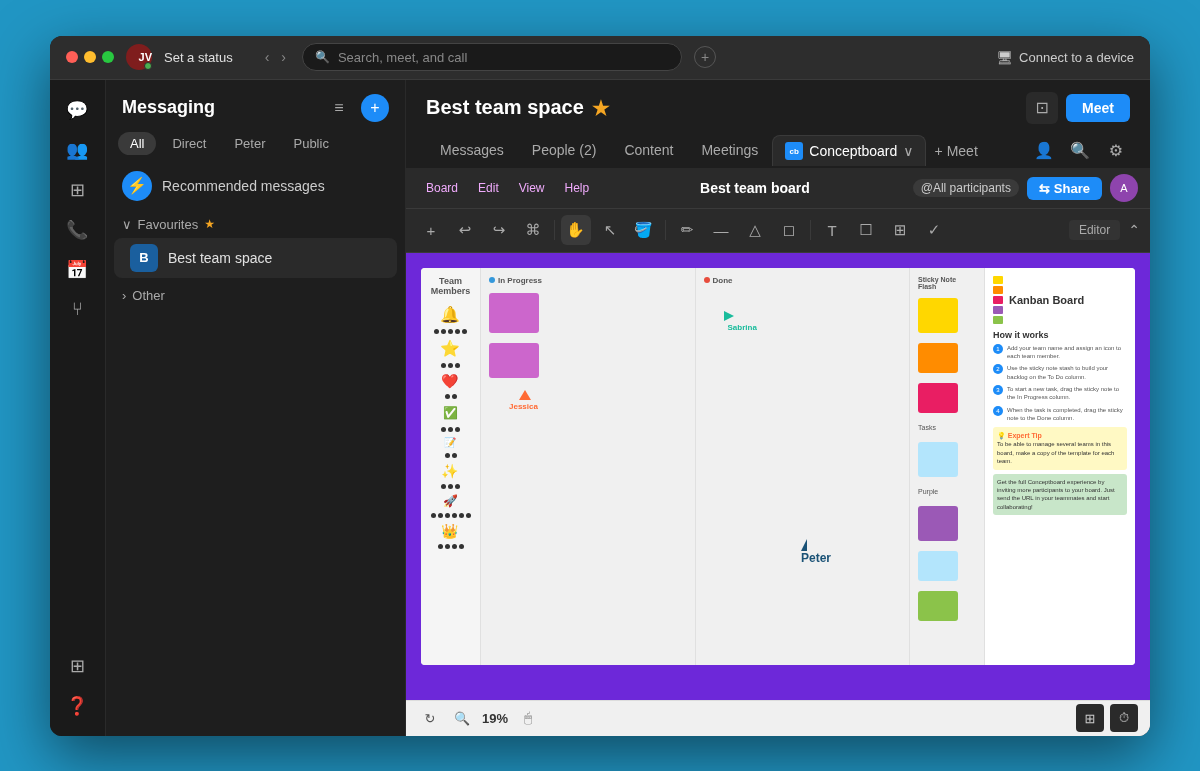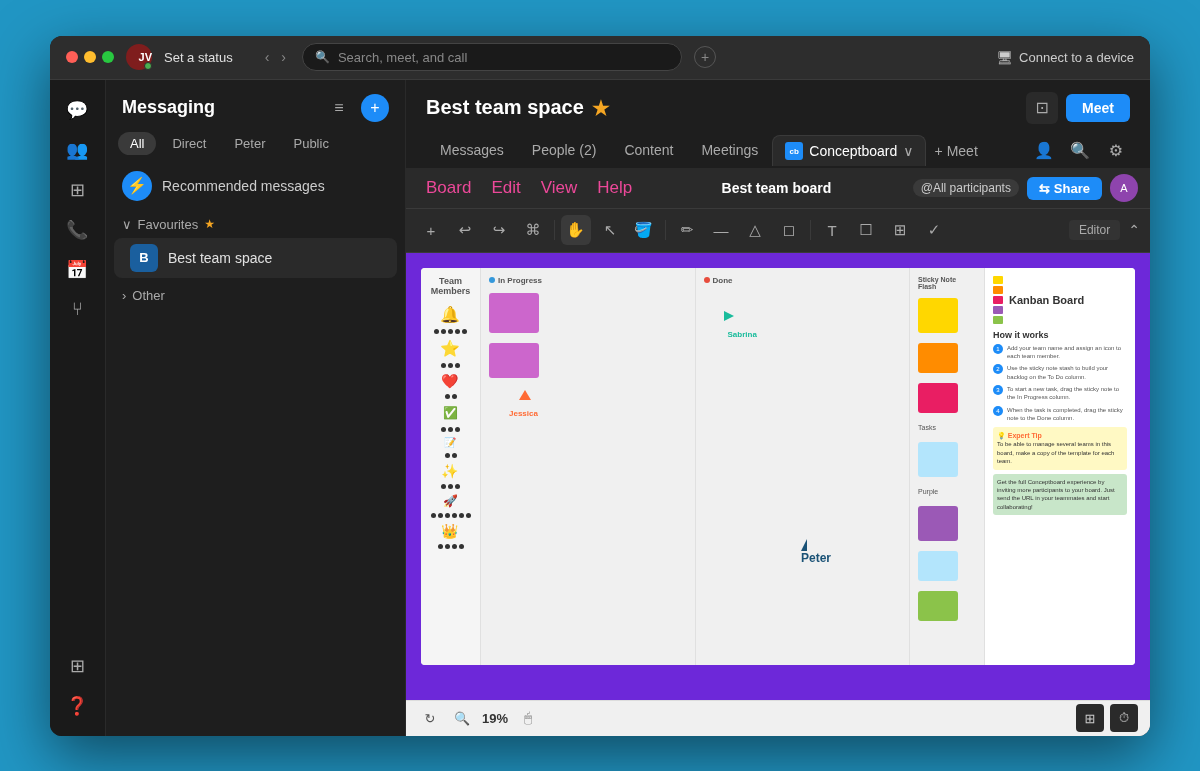--- a/index.html
+++ b/index.html
@@ -323,21 +323,21 @@
       display: flex;
       align-items: center;
       padding: 0 12px;
       gap: 8px;
       border-bottom: 1px solid #3a3a3a;
     }
     .cb-menu-items {
       display: flex; gap: 4px;
     }
     .cb-menu-item {
-      color: #ec4899; font-size: 17px; padding: 2px 8px; cursor: pointer;
+      color: #f0abfc; font-size: 12px; padding: 2px 8px; cursor: pointer;
     }
     .cb-board-title {
       color: #fff; font-size: 14px; font-weight: 600;
       margin: 0 auto;
     }
     .cb-participants {
       background: #3a3a3a;
       color: #ccc;
       font-size: 12px;
       padding: 2px 8px;
@@ -436,21 +436,21 @@
     .col-header {
       font-size: 8px;
       font-weight: 700;
       color: #555;
       display: flex; align-items: center; gap: 3px;
     }
     .col-dot { width: 6px; height: 6px; border-radius: 50%; }
     .cursor-label {
       font-size: 7px;
       font-weight: 700;
-      margin-top: 9px;
+      margin-top: 2px;
     }
     .cursor-orange { color: #ff6b35; }
     
     .kanban-info {
       width: 150px;
       background: #fff;
       padding: 8px;
       display: flex;
       flex-direction: column;
       gap: 4px;

